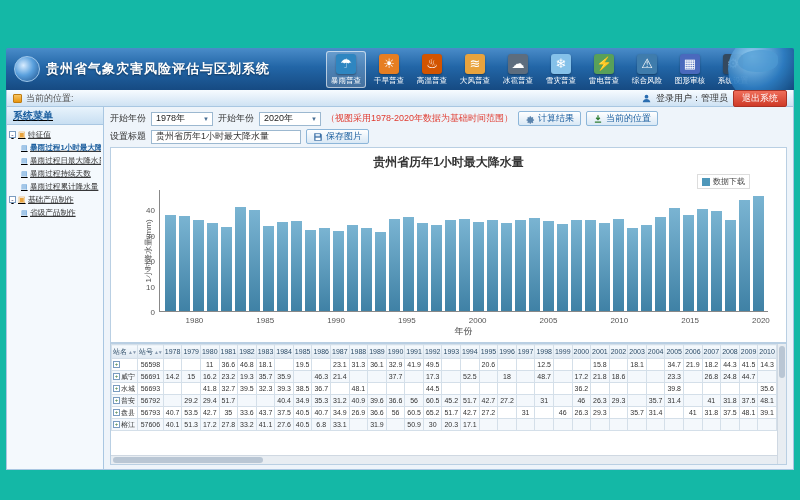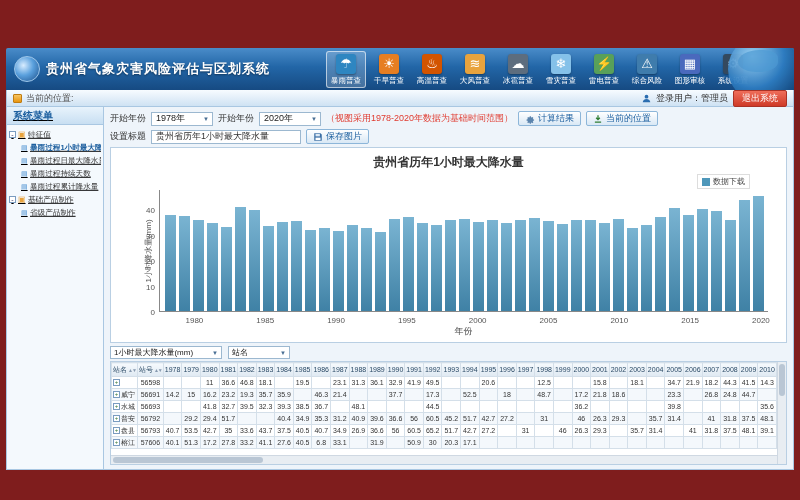--- a/index.html
+++ b/index.html
@@ -1,17 +1,17 @@
 <!DOCTYPE html>
 <html><head>
 <meta charset="utf-8">
 <style>
   * { margin:0; padding:0; box-sizing:border-box; }
   html,body { width:800px; height:500px; background:#fff; font-family:"Liberation Sans",sans-serif; overflow:hidden; }
-  .page { position:relative; width:800px; height:500px; background:#7f1d1d; }
+  .page { position:relative; width:800px; height:500px; background:#14b8a6; }
   .app { position:absolute; left:6px; top:48px; width:788px; height:424px; }
 
   
   .topbar { height:42px; background:linear-gradient(180deg,#4a8cc9 0%,#2266a7 45%,#164a82 100%); position:relative; display:flex; align-items:center; overflow:hidden; border-radius:2px 2px 0 0; }
   .brand { display:flex; gap:6px; align-items:center; padding-left:8px; width:320px; flex:none; }
   .logo { width:26px; height:26px; border-radius:50%; background:radial-gradient(circle at 35% 35%,#d8ecff,#5aa0dd 45%,#1c4f8a); border:1px solid #9ec7ea; flex:none; }
   .brand-title { color:#fff; font-size:13px; font-weight:bold; letter-spacing:1px; text-shadow:0 1px 2px rgba(0,0,0,.45); white-space:nowrap; }
   .top-nav { display:flex; gap:3px; align-items:center; }
   .nav-item { width:40px; display:flex; flex-direction:column; align-items:center; padding:2px 0 1px; border:1px solid transparent; border-radius:3px; cursor:pointer; }
   .nav-item.selected { background:rgba(255,255,255,.20); border:1px solid rgba(255,255,255,.6); }
@@ -305,30 +305,20 @@
                 <span class="xtick" style="left: 52.3256%;">2000</span>
                 <span class="xtick" style="left: 63.9535%;">2005</span>
                 <span class="xtick" style="left: 75.5814%;">2010</span>
                 <span class="xtick" style="left: 87.2093%;">2015</span>
                 <span class="xtick" style="left: 98.8372%;">2020</span>
               </div>
             <span class="xlab">年份</span>
           </div>
         </div>
 
-        <div class="grid-filters">
-          <div class="tb-select gf-select gf-var">
-            <span>1小时最大降水量(mm)</span>
-            <span class="sel-arrow">▼</span>
-          </div>
-          <div class="tb-select gf-select gf-sta">
-            <span>站名</span>
-            <span class="sel-arrow">▼</span>
-          </div>
-        </div>
 
         <div class="table-wrap">
           <table>
             <thead>
                 <tr>
                   <th class="th-name">站名<span class="sort">▲▼</span></th>
                   <th class="th-id">站号<span class="sort">▲▼</span></th>
                   <th class="th-year">1978</th>
                   <th class="th-year">1979</th>
                   <th class="th-year">1980</th>

